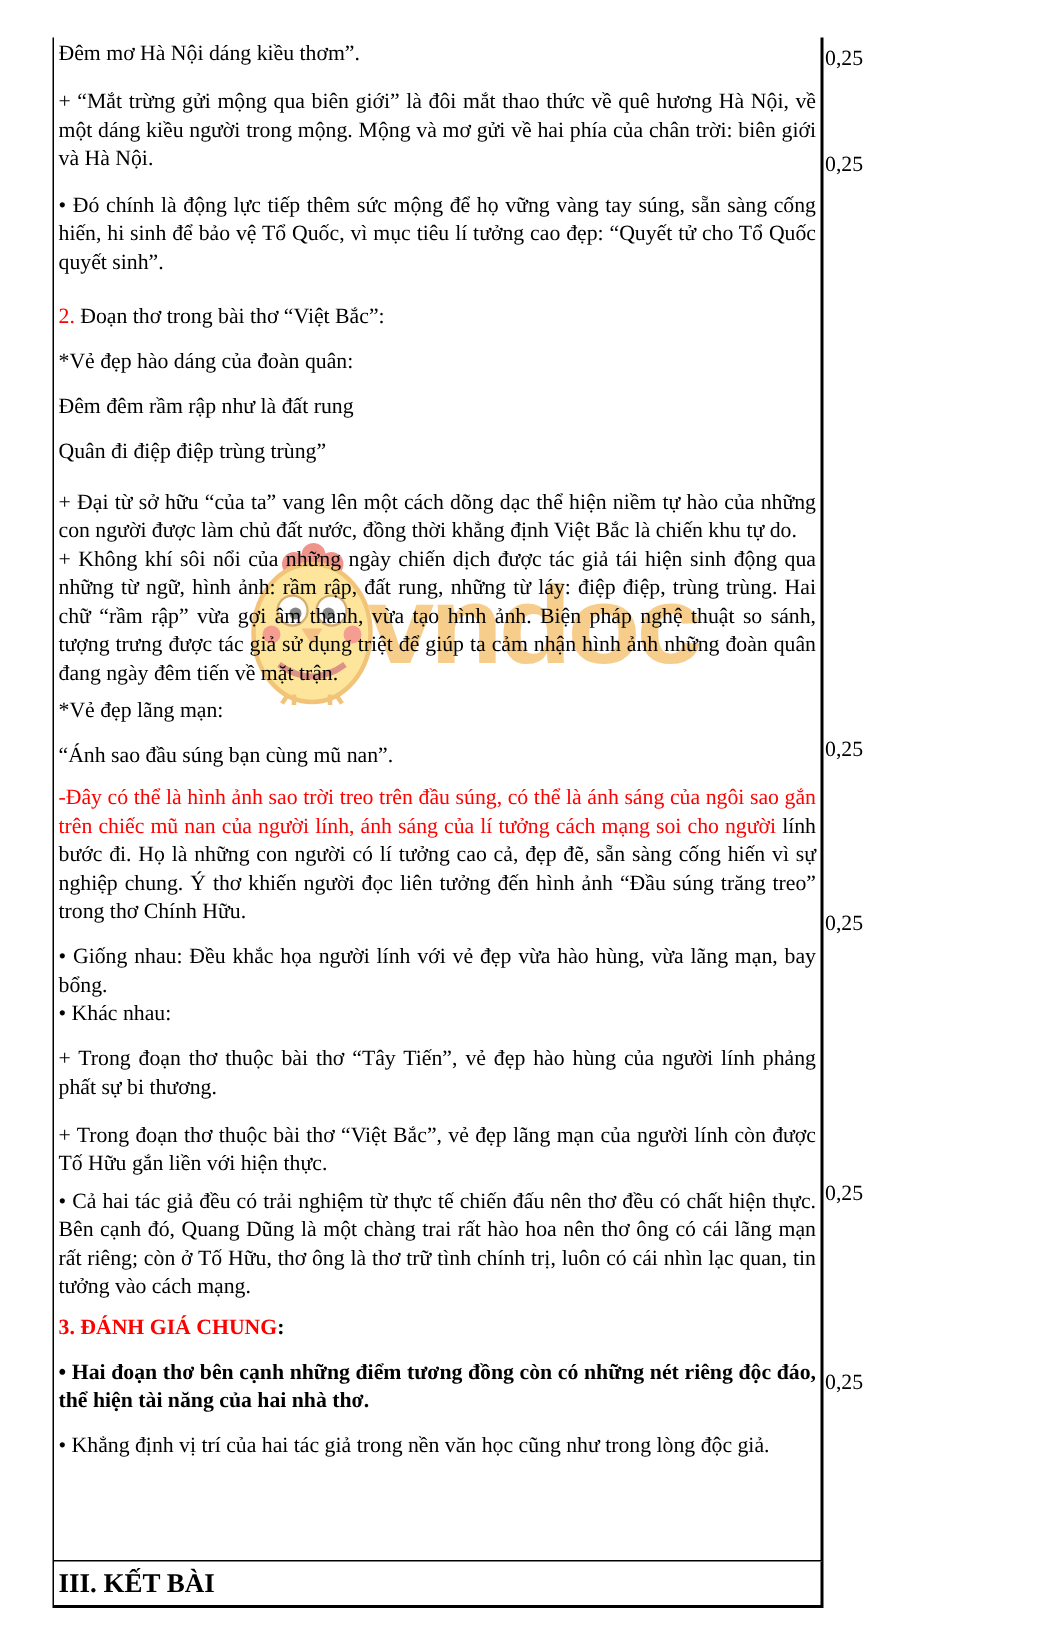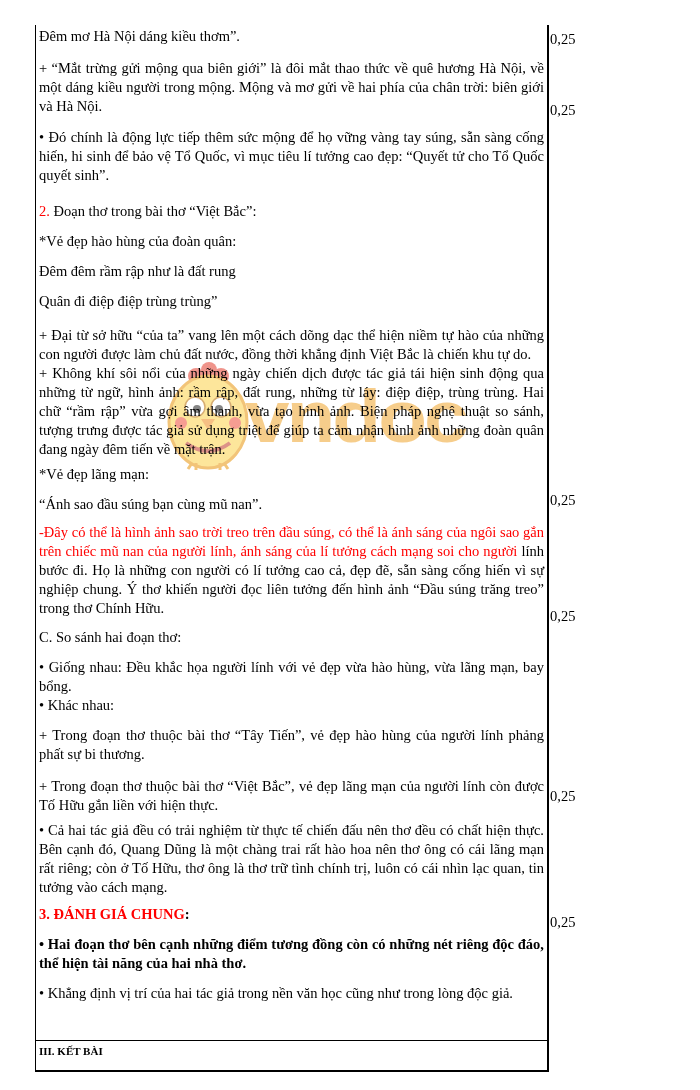--- a/index.html
+++ b/index.html
@@ -85,21 +85,21 @@
     border-bottom: 2px solid #000;
     height: 29px;
     box-sizing: content-box;
   }
   .footer-cell {
     width: 573px;
     box-sizing: border-box;
     border-right: 1px solid #000;
     padding: 4px 19px 0 3px;
     font-weight: bold;
-    font-size: 11px;
+    font-size: 18px;
   }
   .footer-score-cell { flex: 1; }
 </style>
 </head>
 <body>
 
 <div class="page">
 
   <div class="watermark">
     <span>
@@ -122,29 +122,28 @@
     <span class="wm-text">vndoc</span>
   </div>
 
   <div class="doc-table">
     <div class="body-row">
       <div class="text-cell">
           <div class="para" style="margin-top: 0px;"><span>Đêm mơ Hà Nội dáng kiều thơm”.</span></div>
           <div class="para" style="margin-top: 13px;"><span>+ “Mắt trừng gửi mộng qua biên giới” là đôi mắt thao thức về quê hương Hà Nội, về một dáng kiều người trong mộng. Mộng và mơ gửi về hai phía của chân trời: biên giới và Hà Nội.</span></div>
           <div class="para" style="margin-top: 12px;"><span>• Đó chính là động lực tiếp thêm sức mộng để họ vững vàng tay súng, sẵn sàng cống hiến, hi sinh để bảo vệ Tổ Quốc, vì mục tiêu lí tưởng cao đẹp: “Quyết tử cho Tổ Quốc quyết sinh”.</span></div>
           <div class="para" style="margin-top: 17px;"><span class="seg-red">2. </span><span>Đoạn thơ trong bài thơ “Việt Bắc”:</span></div>
-          <div class="para" style="margin-top: 11px;"><span>*Vẻ đẹp hào hùng của đoàn quân:</span></div>
+          <div class="para" style="margin-top: 11px;"><span>*Vẻ đẹp hào dáng của đoàn quân:</span></div>
           <div class="para" style="margin-top: 11px;"><span>Đêm đêm rầm rập như là đất rung</span></div>
           <div class="para" style="margin-top: 11px;"><span>Quân đi điệp điệp trùng trùng”</span></div>
           <div class="para" style="margin-top: 15px;"><span>+ Đại từ sở hữu “của ta” vang lên một cách dõng dạc thể hiện niềm tự hào của những con người được làm chủ đất nước, đồng thời khẳng định Việt Bắc là chiến khu tự do.</span></div>
           <div class="para" style="margin-top: 0px;"><span>+ Không khí sôi nổi của những ngày chiến dịch được tác giả tái hiện sinh động qua những từ ngữ, hình ảnh: rầm rập, đất rung, những từ láy: điệp điệp, trùng trùng. Hai chữ “rầm rập” vừa gợi âm thanh, vừa tạo hình ảnh. Biện pháp nghệ thuật so sánh, tượng trưng được tác giả sử dụng triệt để giúp ta cảm nhận hình ảnh những đoàn quân đang ngày đêm tiến về mặt trận.</span></div>
           <div class="para" style="margin-top: 6px;"><span>*Vẻ đẹp lãng mạn:</span></div>
           <div class="para" style="margin-top: 11px;"><span>“Ánh sao đầu súng bạn cùng mũ nan”.</span></div>
           <div class="para" style="margin-top: 9px;"><span class="seg-red">-Đây có thể là hình ảnh sao trời treo trên đầu súng, có thể là ánh sáng của ngôi sao gắn trên chiếc mũ nan của người lính, ánh sáng của lí tưởng cách mạng soi cho người </span><span>lính bước đi. Họ là những con người có lí tưởng cao cả, đẹp đẽ, sẵn sàng cống hiến vì sự nghiệp chung. Ý thơ khiến người đọc liên tưởng đến hình ảnh “Đầu súng trăng treo” trong thơ Chính Hữu.</span></div>
-          <div class="para" style="margin-top: 10px;"><span>C. So sánh hai đoạn thơ:</span></div>
           <div class="para" style="margin-top: 11px;"><span>• Giống nhau: Đều khắc họa người lính với vẻ đẹp vừa hào hùng, vừa lãng mạn, bay bổng.</span></div>
           <div class="para" style="margin-top: 0px;"><span>• Khác nhau:</span></div>
           <div class="para" style="margin-top: 11px;"><span>+ Trong đoạn thơ thuộc bài thơ “Tây Tiến”, vẻ đẹp hào hùng của người lính phảng phất sự bi thương.</span></div>
           <div class="para" style="margin-top: 13px;"><span>+ Trong đoạn thơ thuộc bài thơ “Việt Bắc”, vẻ đẹp lãng mạn của người lính còn được Tố Hữu gắn liền với hiện thực.</span></div>
           <div class="para" style="margin-top: 6px;"><span>• Cả hai tác giả đều có trải nghiệm từ thực tế chiến đấu nên thơ đều có chất hiện thực. Bên cạnh đó, Quang Dũng là một chàng trai rất hào hoa nên thơ ông có cái lãng mạn rất riêng; còn ở Tố Hữu, thơ ông là thơ trữ tình chính trị, luôn có cái nhìn lạc quan, tin tưởng vào cách mạng.</span></div>
           <div class="para" style="margin-top: 8px;"><span class="seg-red-bold">3. ĐÁNH GIÁ CHUNG</span><span class="seg-bold">:</span></div>
           <div class="para" style="margin-top: 11px; font-weight: bold;"><span>• Hai đoạn thơ bên cạnh những điểm tương đồng còn có những nét riêng độc đáo, thể hiện tài năng của hai nhà thơ.</span></div>
           <div class="para" style="margin-top: 11px;"><span>• Khẳng định vị trí của hai tác giả trong nền văn học cũng như trong lòng độc giả.</span></div>
         </div>
       <div class="score-cell">

